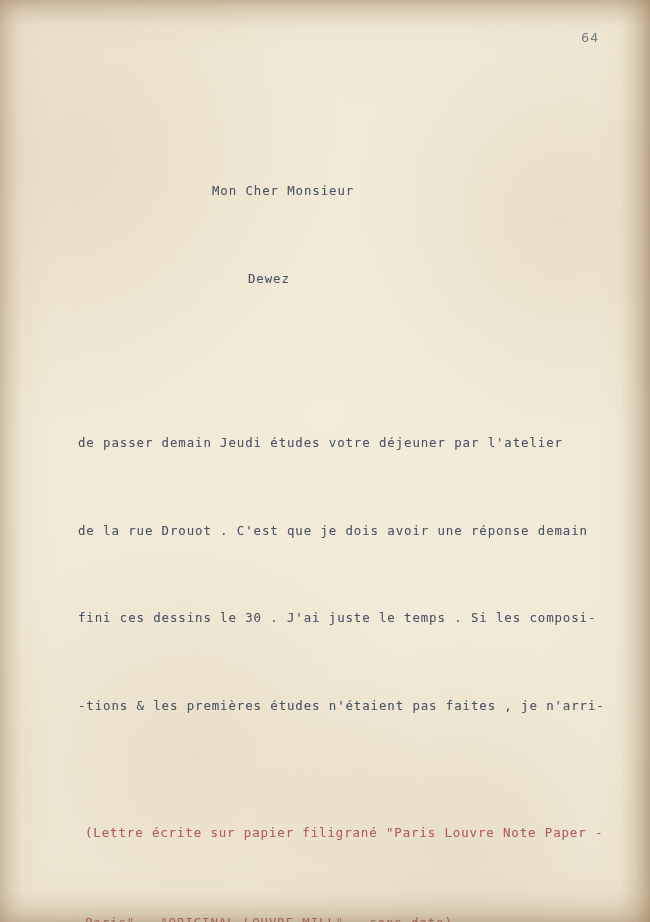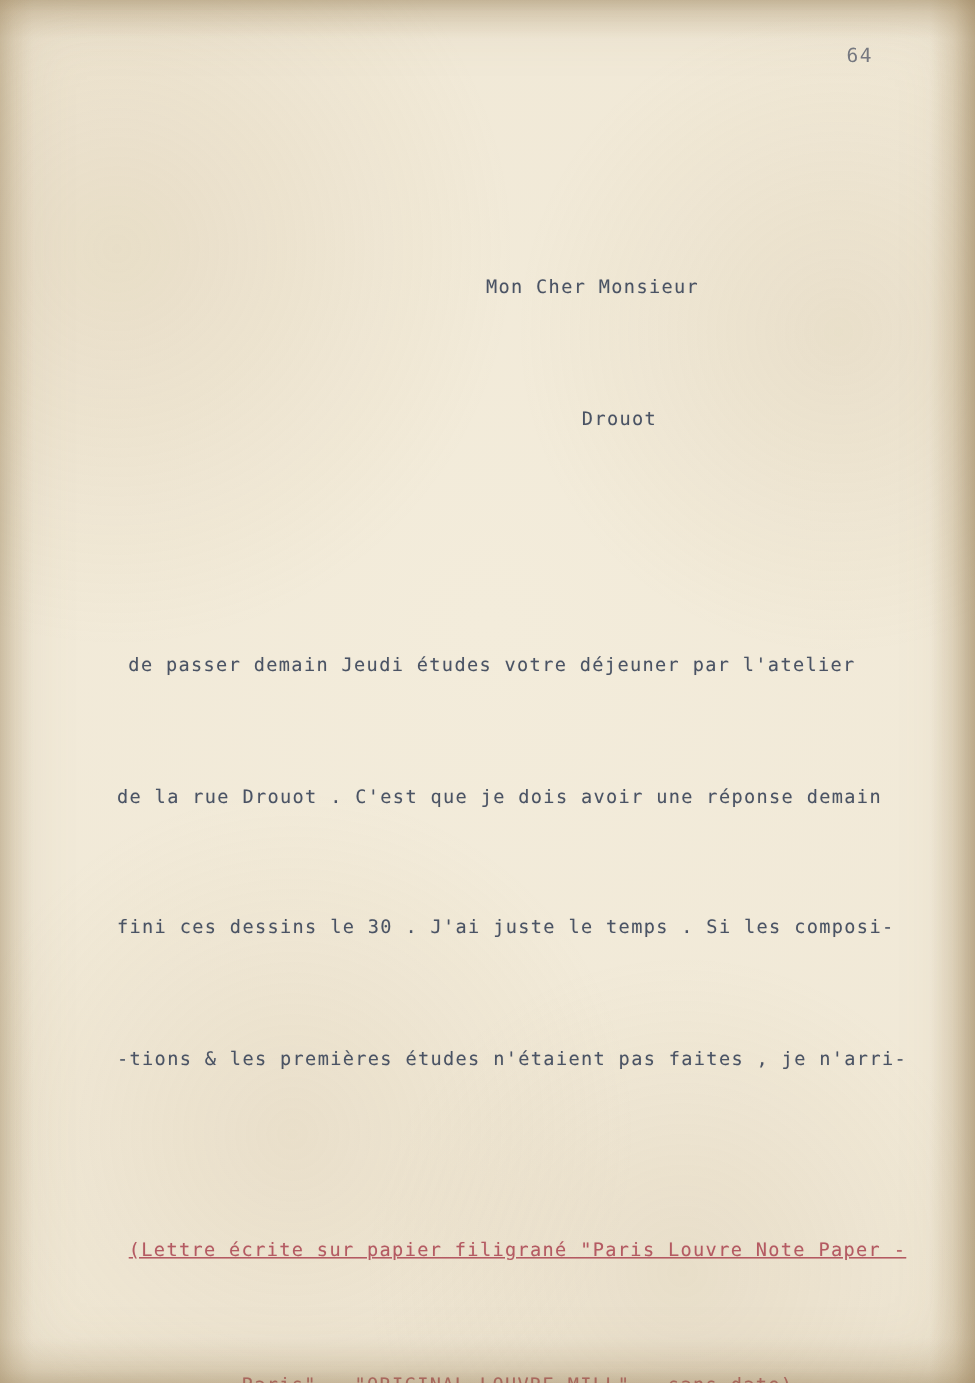--- a/index.html
+++ b/index.html
@@ -77,72 +77,71 @@
     left: 0;
     width: 100%;
     height: 30px;
     pointer-events: none;
     background: linear-gradient(to bottom, rgba(170,146,102,0) 0%, rgba(160,134,92,0.16) 70%, rgba(146,120,80,0.26) 100%);
   }
 
   .page-number {
     position: absolute;
     top: 30px;
-    right: 68px;
+    right: 51px;
     font-size: 13px;
     letter-spacing: 1px;
     color: #5c6170;
     opacity: 0.82;
   }
 
   .typescript {
     position: absolute;
     left: 78px;
     top: 118px;
     width: 500px;
     color: #4a5364;
     font-size: 12.4px;
     line-height: 29.2px;
     letter-spacing: 0.9px;
     white-space: pre;
   }
   .line {
     white-space: pre;
     text-shadow: 0 0 0.6px rgba(74,83,100,0.25);
-    text-align: center;
   }
   .indent-1 { padding-left: 52px; }
   .indent-head { padding-left: 134px; }
   .indent-head2 { padding-left: 170px; }
 
   .note {
     position: absolute;
     left: 85px;
     top: 758px;
     width: 520px;
     color: #b45a62;
     font-size: 12.4px;
     line-height: 30px;
     letter-spacing: 0.9px;
     white-space: pre;
   }
-  .note .line { text-shadow: 0 0 0.6px rgba(180,90,98,0.3); text-decoration: underline; }
+  .note .line { text-shadow: 0 0 0.6px rgba(180,90,98,0.3); }
 </style>
 </head>
 <body>
 
 <div class="page">
 
   <div class="grain"></div>
 
   <div class="page-number">64</div>
 
   <div class="typescript">
     <div class="line indent-head">Mon Cher Monsieur</div>
-    <div class="line indent-head2">Drouot</div>
+    <div class="line indent-head2">Dewez</div>
     <div style="height:18px"></div>
     <div class="line">de passer demain Jeudi études votre déjeuner par l'atelier</div>
     <div class="line">de la rue Drouot . C'est que je dois avoir une réponse demain</div>
     <div class="line">fini ces dessins le 30 . J'ai juste le temps . Si les composi-</div>
     <div class="line">-tions &amp; les premières études n'étaient pas faites , je n'arri-</div>
     
     
     
     
     

